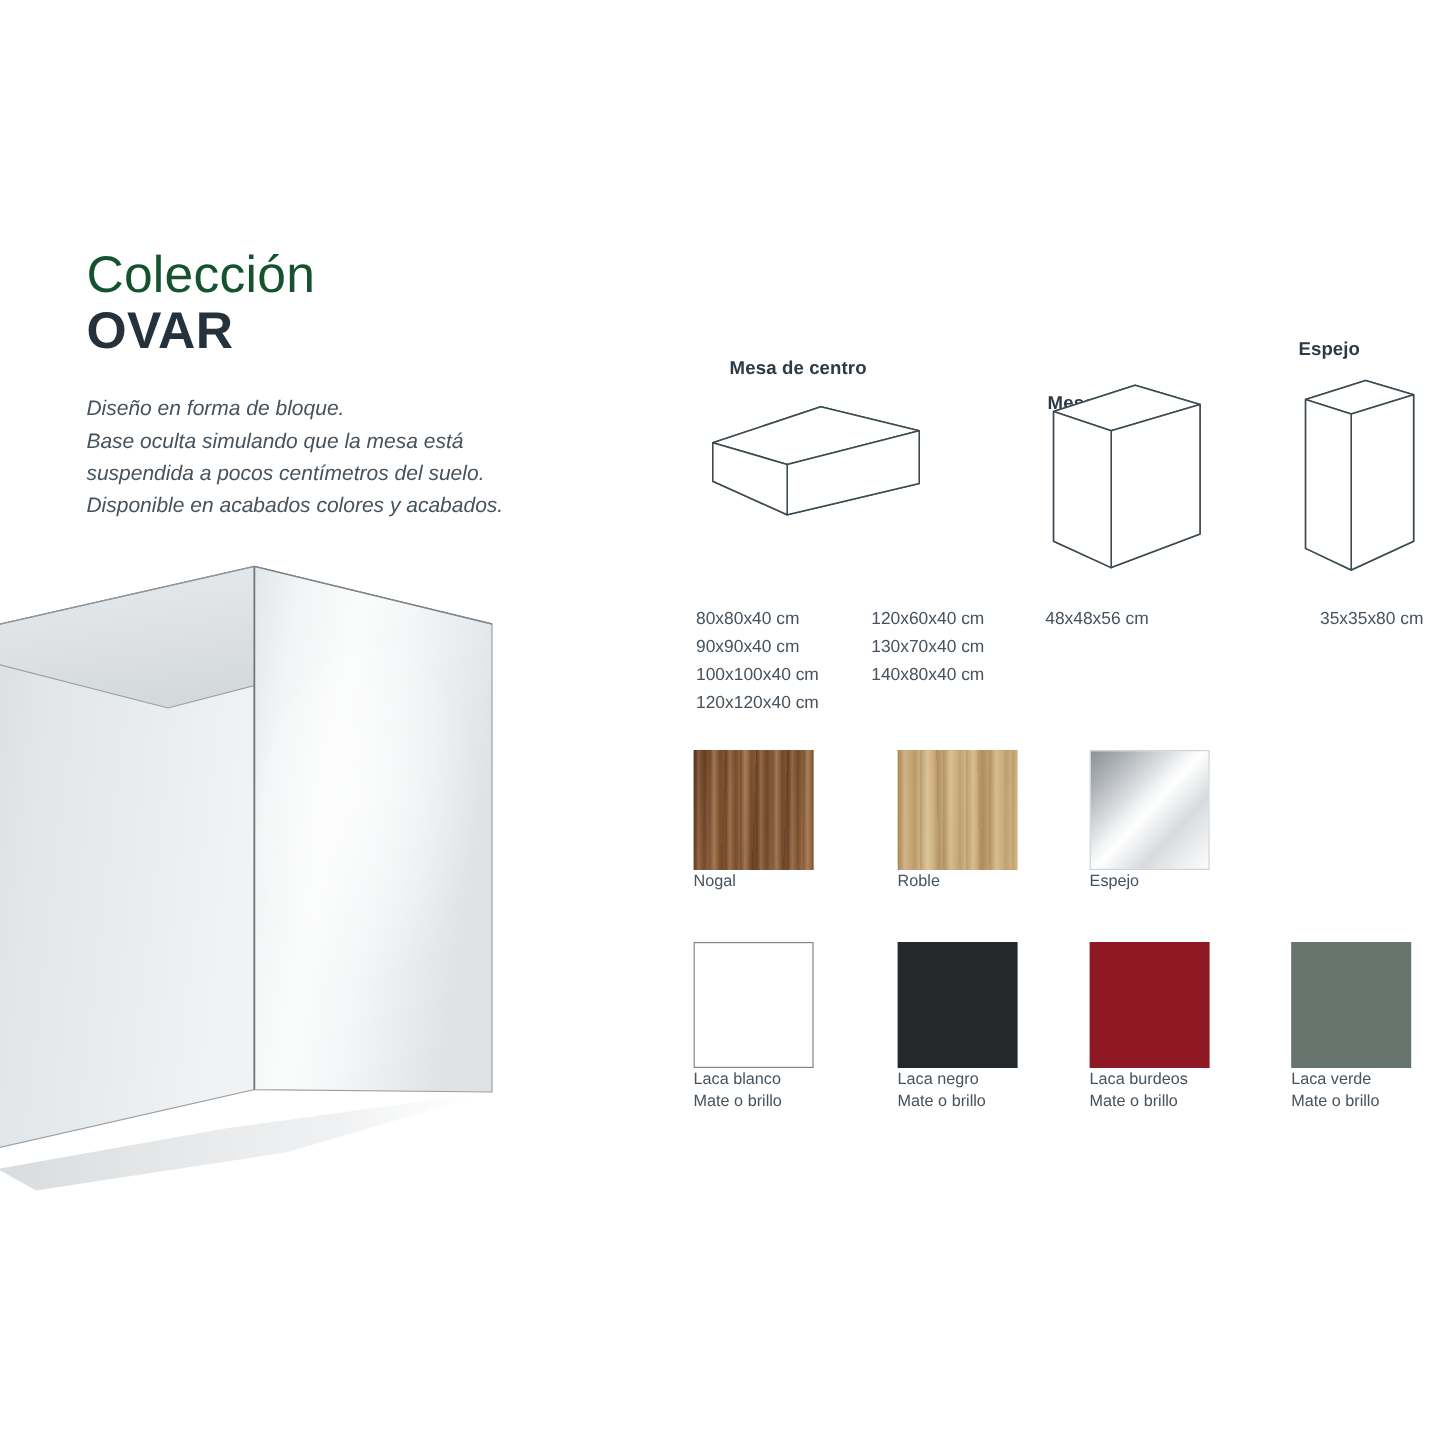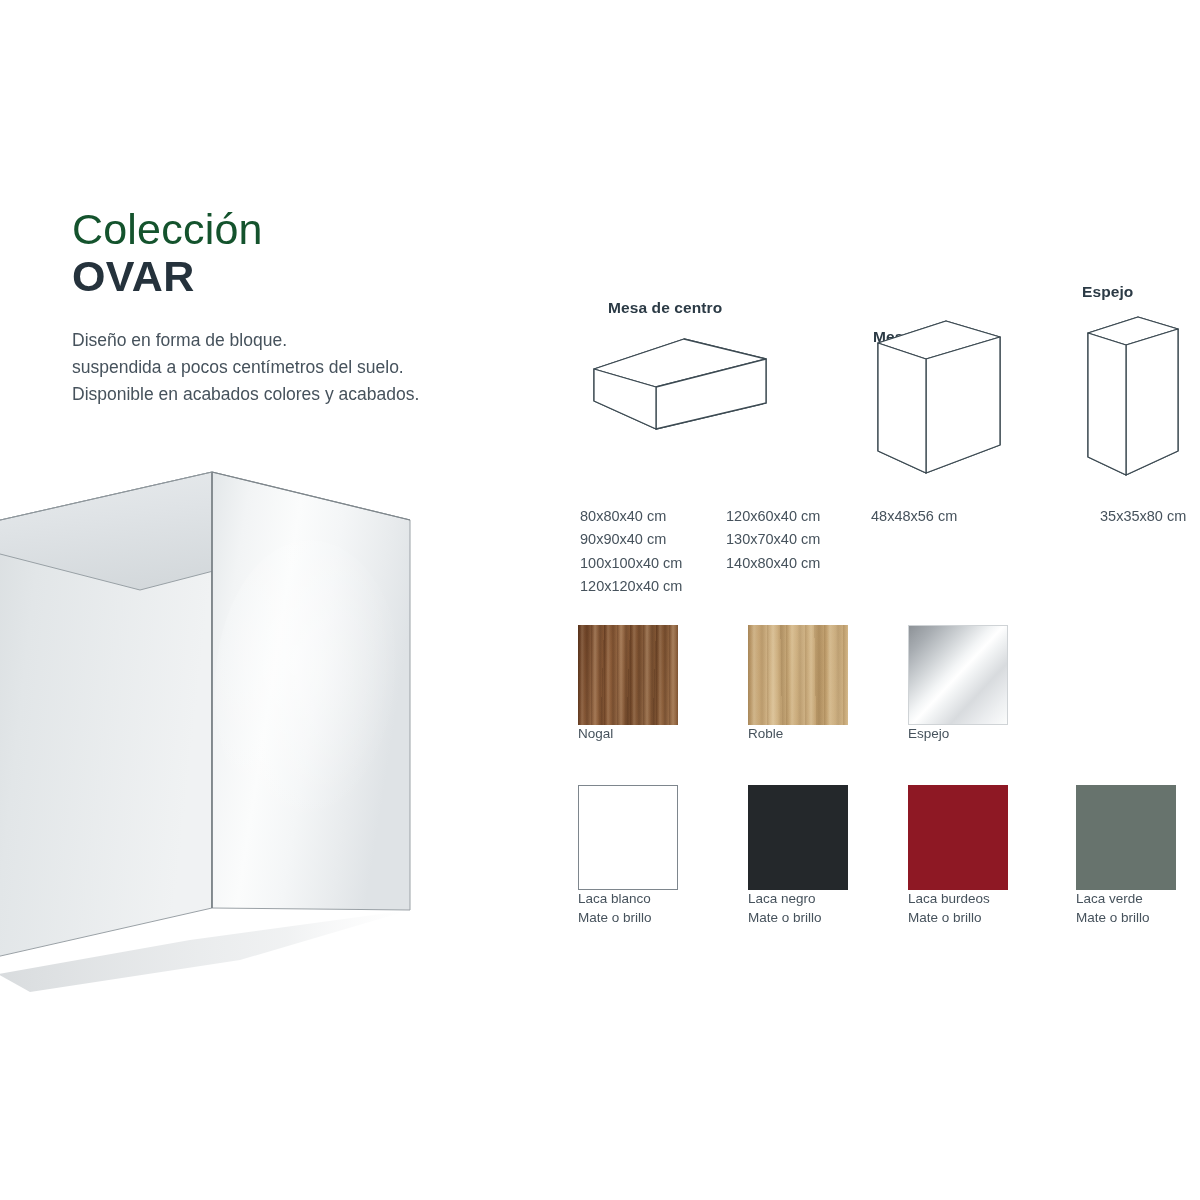--- a/index.html
+++ b/index.html
@@ -38,21 +38,21 @@
     letter-spacing: 0.4px;
     margin-top: 2px;
   }
   .desc {
     margin-top: 28px;
     font-size: 17.5px;
     font-weight: 300;
     line-height: 1.55;
     color: #46525c;
   }
-  .desc div { white-space: nowrap; }
+  .desc div { white-space: nowrap; font-style: italic; }
 
   
   .cube-photo {
     position: absolute;
     left: -60px;
     top: 440px;
     width: 520px;
     height: 560px;
   }
   .cube-photo svg { display: block; }
@@ -184,20 +184,21 @@
   .sw-verde  { background: #67736d; }
 </style>
 </head>
 <body>
 
 <div class="left-col">
   <div class="title-line1">Colección</div>
   <div class="title-line2">OVAR</div>
   <div class="desc">
     <div>Diseño en forma de bloque.</div>
+    <div>Base oculta simulando que la mesa está</div>
     <div>suspendida a pocos centímetros del suelo.</div>
     <div>Disponible en acabados colores y acabados.</div>
   </div>
 </div>
 
 <div class="cube-photo">
   <svg width="520" height="560" viewBox="0 0 520 560">
     <defs>
       <linearGradient id="topFace" x1="0" y1="0" x2="0.55" y2="1">
         <stop offset="0%" stop-color="#e9ecee"></stop>

